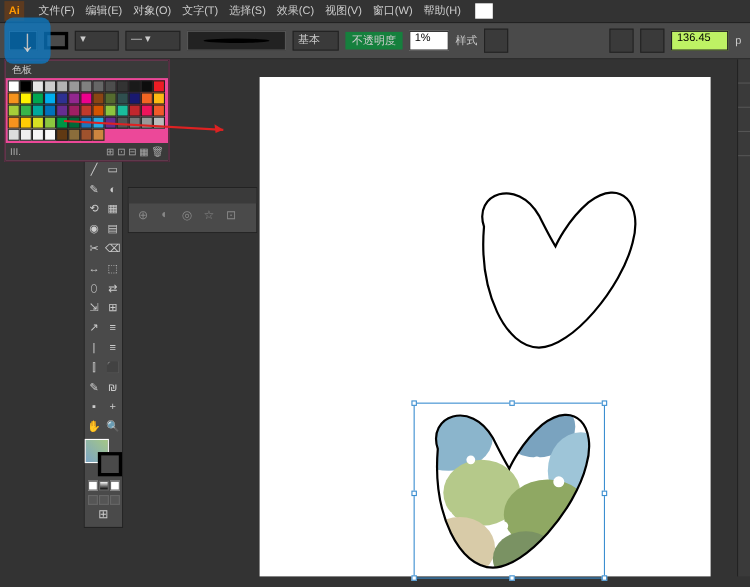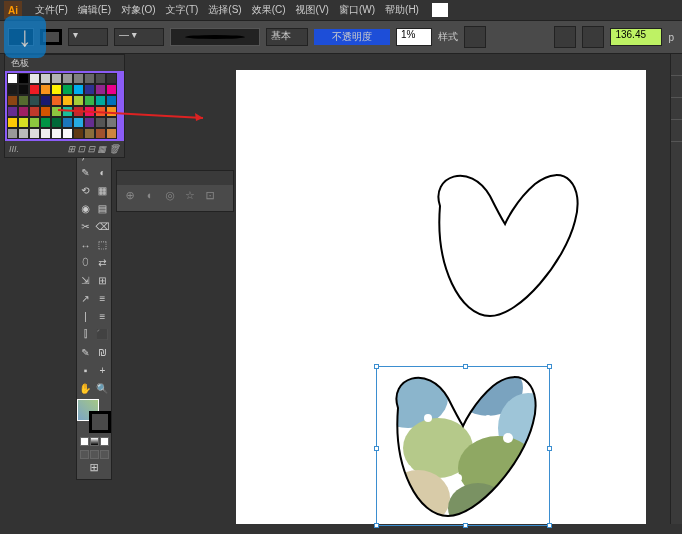--- a/index.html
+++ b/index.html
@@ -12,21 +12,21 @@
     .menubar { height: 20px; background: #333; display: flex; align-items: center; padding-left: 4px; font-size: 10px; color: #ccc; }
     .ai-logo { width: 18px; height: 18px; background: #5c3a1f; color: #ff9a00; display: flex; align-items: center; justify-content: center; font-weight: bold; font-size: 10px; margin-right: 8px; }
     .menu-item { padding: 0 5px; cursor: pointer; }
     
     .optionbar { height: 34px; background: #4a4a4a; border-top: 1px solid #222; border-bottom: 1px solid #222; display: flex; align-items: center; padding: 0 8px; gap: 6px; font-size: 10px; color: #ccc; }
     .ob-btn { width: 22px; height: 22px; background: #3a3a3a; border: 1px solid #222; }
     .ob-swatch { width: 26px; height: 18px; background: #000; border: 1px solid #666; }
     .ob-field { height: 18px; background: #3a3a3a; border: 1px solid #222; color: #ccc; padding: 0 4px; font-size: 10px; }
     .ob-brush { width: 90px; height: 18px; background: #222; border: 1px solid #555; display:flex; align-items:center; justify-content:center; }
     .ob-brush::before { content:""; width: 60px; height: 4px; background: #000; border-radius: 50%; }
-    .ob-orange { background: #1d4ed8; padding: 1px 18px; }
+    .ob-orange { background: #15803d; padding: 1px 6px; }
     
     .main-area { position: relative; height: 480px; display: flex; }
     .left-dark { width: 230px; background: #333; }
     .canvas-area { flex: 1; background: #333; padding: 16px 36px 0 16px; }
     .canvas { width: 410px; height: 454px; background: #fff; position: relative; }
     
     .heart1 { position: absolute; top: 96px; left: 184px; }
     .heart2-group { position: absolute; top: 298px; left: 142px; }
     .bbox { position: absolute; border: 1px solid #3b8ed0; }
     .bbox .h { position: absolute; width: 5px; height: 5px; background: #fff; border: 1px solid #3b8ed0; }
@@ -34,25 +34,25 @@
     .toolbox { position: absolute; top: 82px; left: 76px; width: 36px; background: #4a4a4a; border: 1px solid #222; z-index: 100; }
     .tool-row { display: flex; }
     .tool { width: 18px; height: 18px; display: flex; align-items: center; justify-content: center; color: #ccc; font-size: 10px; cursor: pointer; }
     .tool.sel { background: #2a2a2a; }
     .swatch-box { width: 34px; height: 34px; position: relative; margin: 2px auto; }
     .swatch-fill { position: absolute; top: 0; left: 0; width: 22px; height: 22px; background: linear-gradient(45deg,#7ba5c5,#a5c785); border: 1px solid #fff; }
     .swatch-stroke { position: absolute; bottom: 0; right: 0; width: 22px; height: 22px; background: #4a4a4a; border: 3px solid #000; }
     .mini-row { display: flex; justify-content: space-around; padding: 2px; }
     .mini { width: 9px; height: 9px; border: 1px solid #666; }
     
-    .swatches-panel { position: absolute; top: 54px; left: 4px; width: 121px; background: #8b5cf6; border: 1px solid #222; z-index: 200; }
+    .swatches-panel { position: absolute; top: 54px; left: 4px; width: 150px; background: #ec4899; border: 1px solid #222; z-index: 200; }
     .sw-tabs { height: 16px; background: #3a3a3a; font-size: 9px; color: #ccc; padding: 2px 6px; }
     .sw-grid { display: flex; flex-wrap: wrap; padding: 2px; }
     .sw { width: 11px; height: 11px; border: 1px solid #222; }
-    .sw-footer { height: 16px; background: #3a3a3a; display: flex; align-items: center; justify-content: space-between; padding: 0 4px; font-size: 9px; color: #aaa; font-style: italic; }
+    .sw-footer { height: 16px; background: #3a3a3a; display: flex; align-items: center; justify-content: space-between; padding: 0 4px; font-size: 9px; color: #aaa; }
     
     .annotation-arrow { position: absolute; top: 108px; left: 58px; z-index: 300; pointer-events: none; }
     
     .floating-panel { position: absolute; top: 170px; left: 116px; width: 118px; height: 42px; background: #4a4a4a; border: 1px solid #222; z-index: 90; }
     .fp-header { height: 14px; background: #3a3a3a; font-size: 8px; color: #999; padding: 1px 6px; }
     .fp-body { display: flex; align-items: center; gap: 6px; padding: 4px 6px; }
     .fp-icon { width: 14px; height: 14px; color: #888; font-size: 11px; text-align:center; }
     
     .right-dock { position: absolute; right: 0; top: 54px; width: 12px; height: 470px; background: #3a3a3a; border-left: 1px solid #222; }
     .right-dock div { height: 22px; border-bottom: 1px solid #555; }

